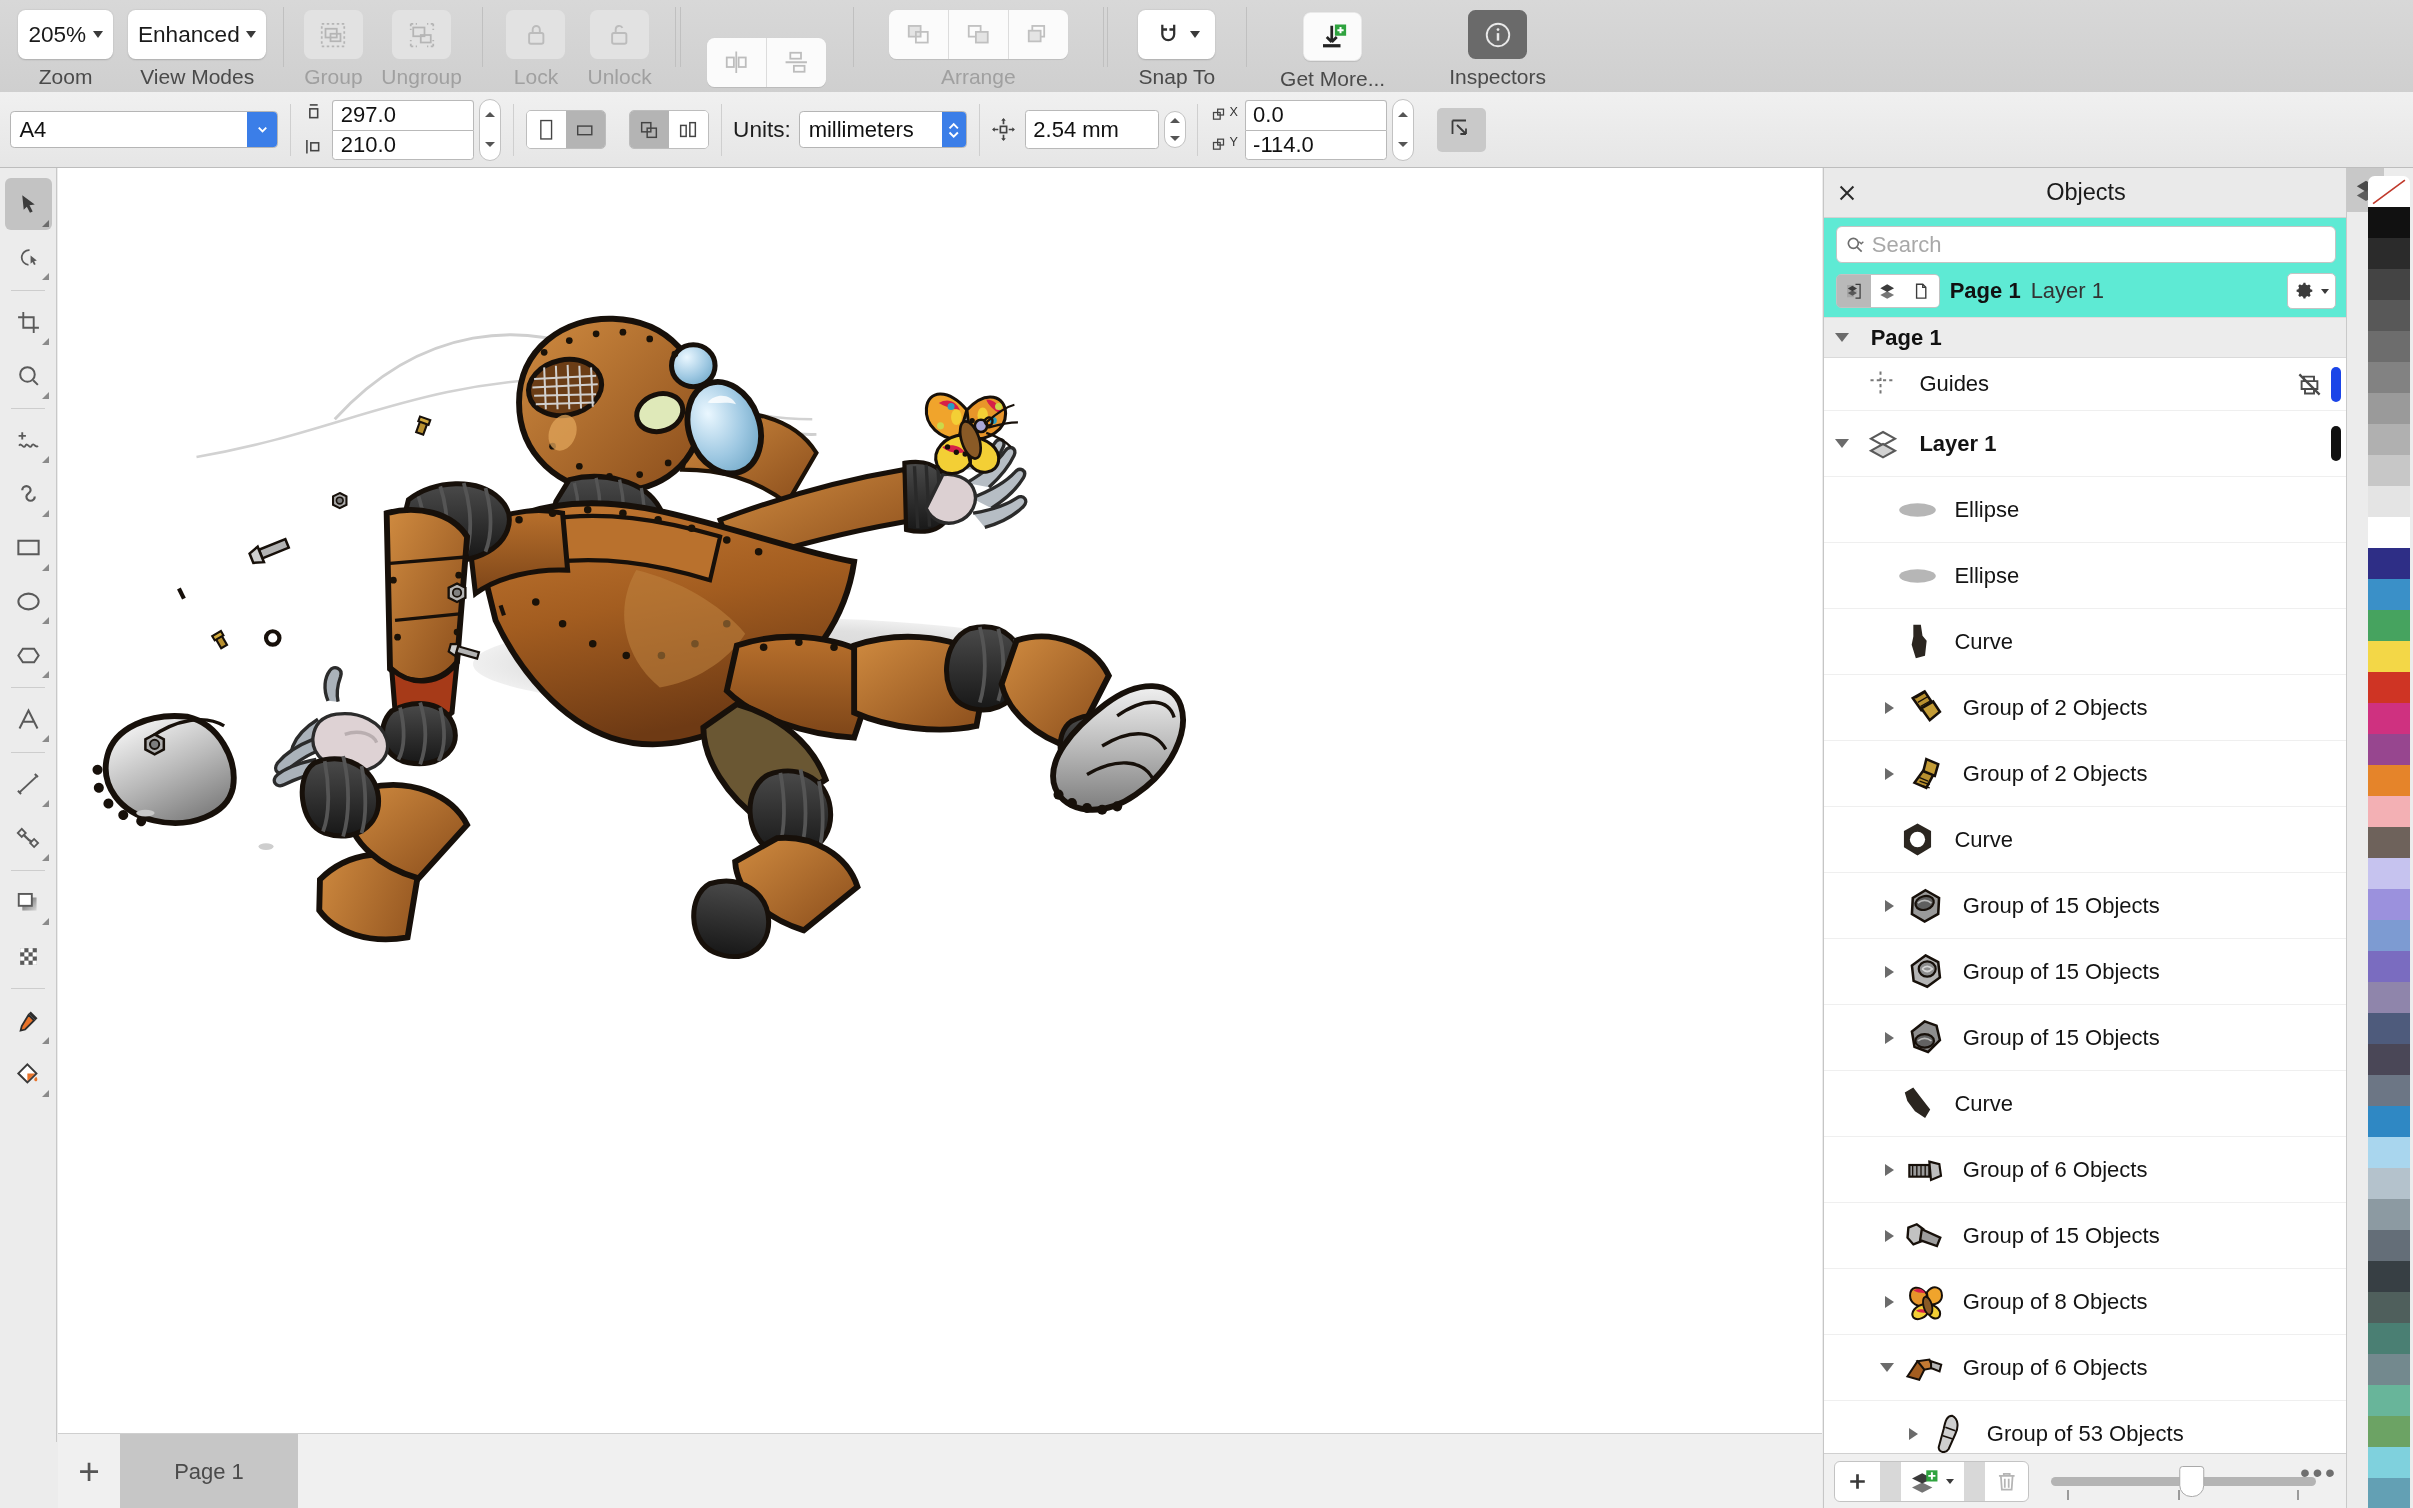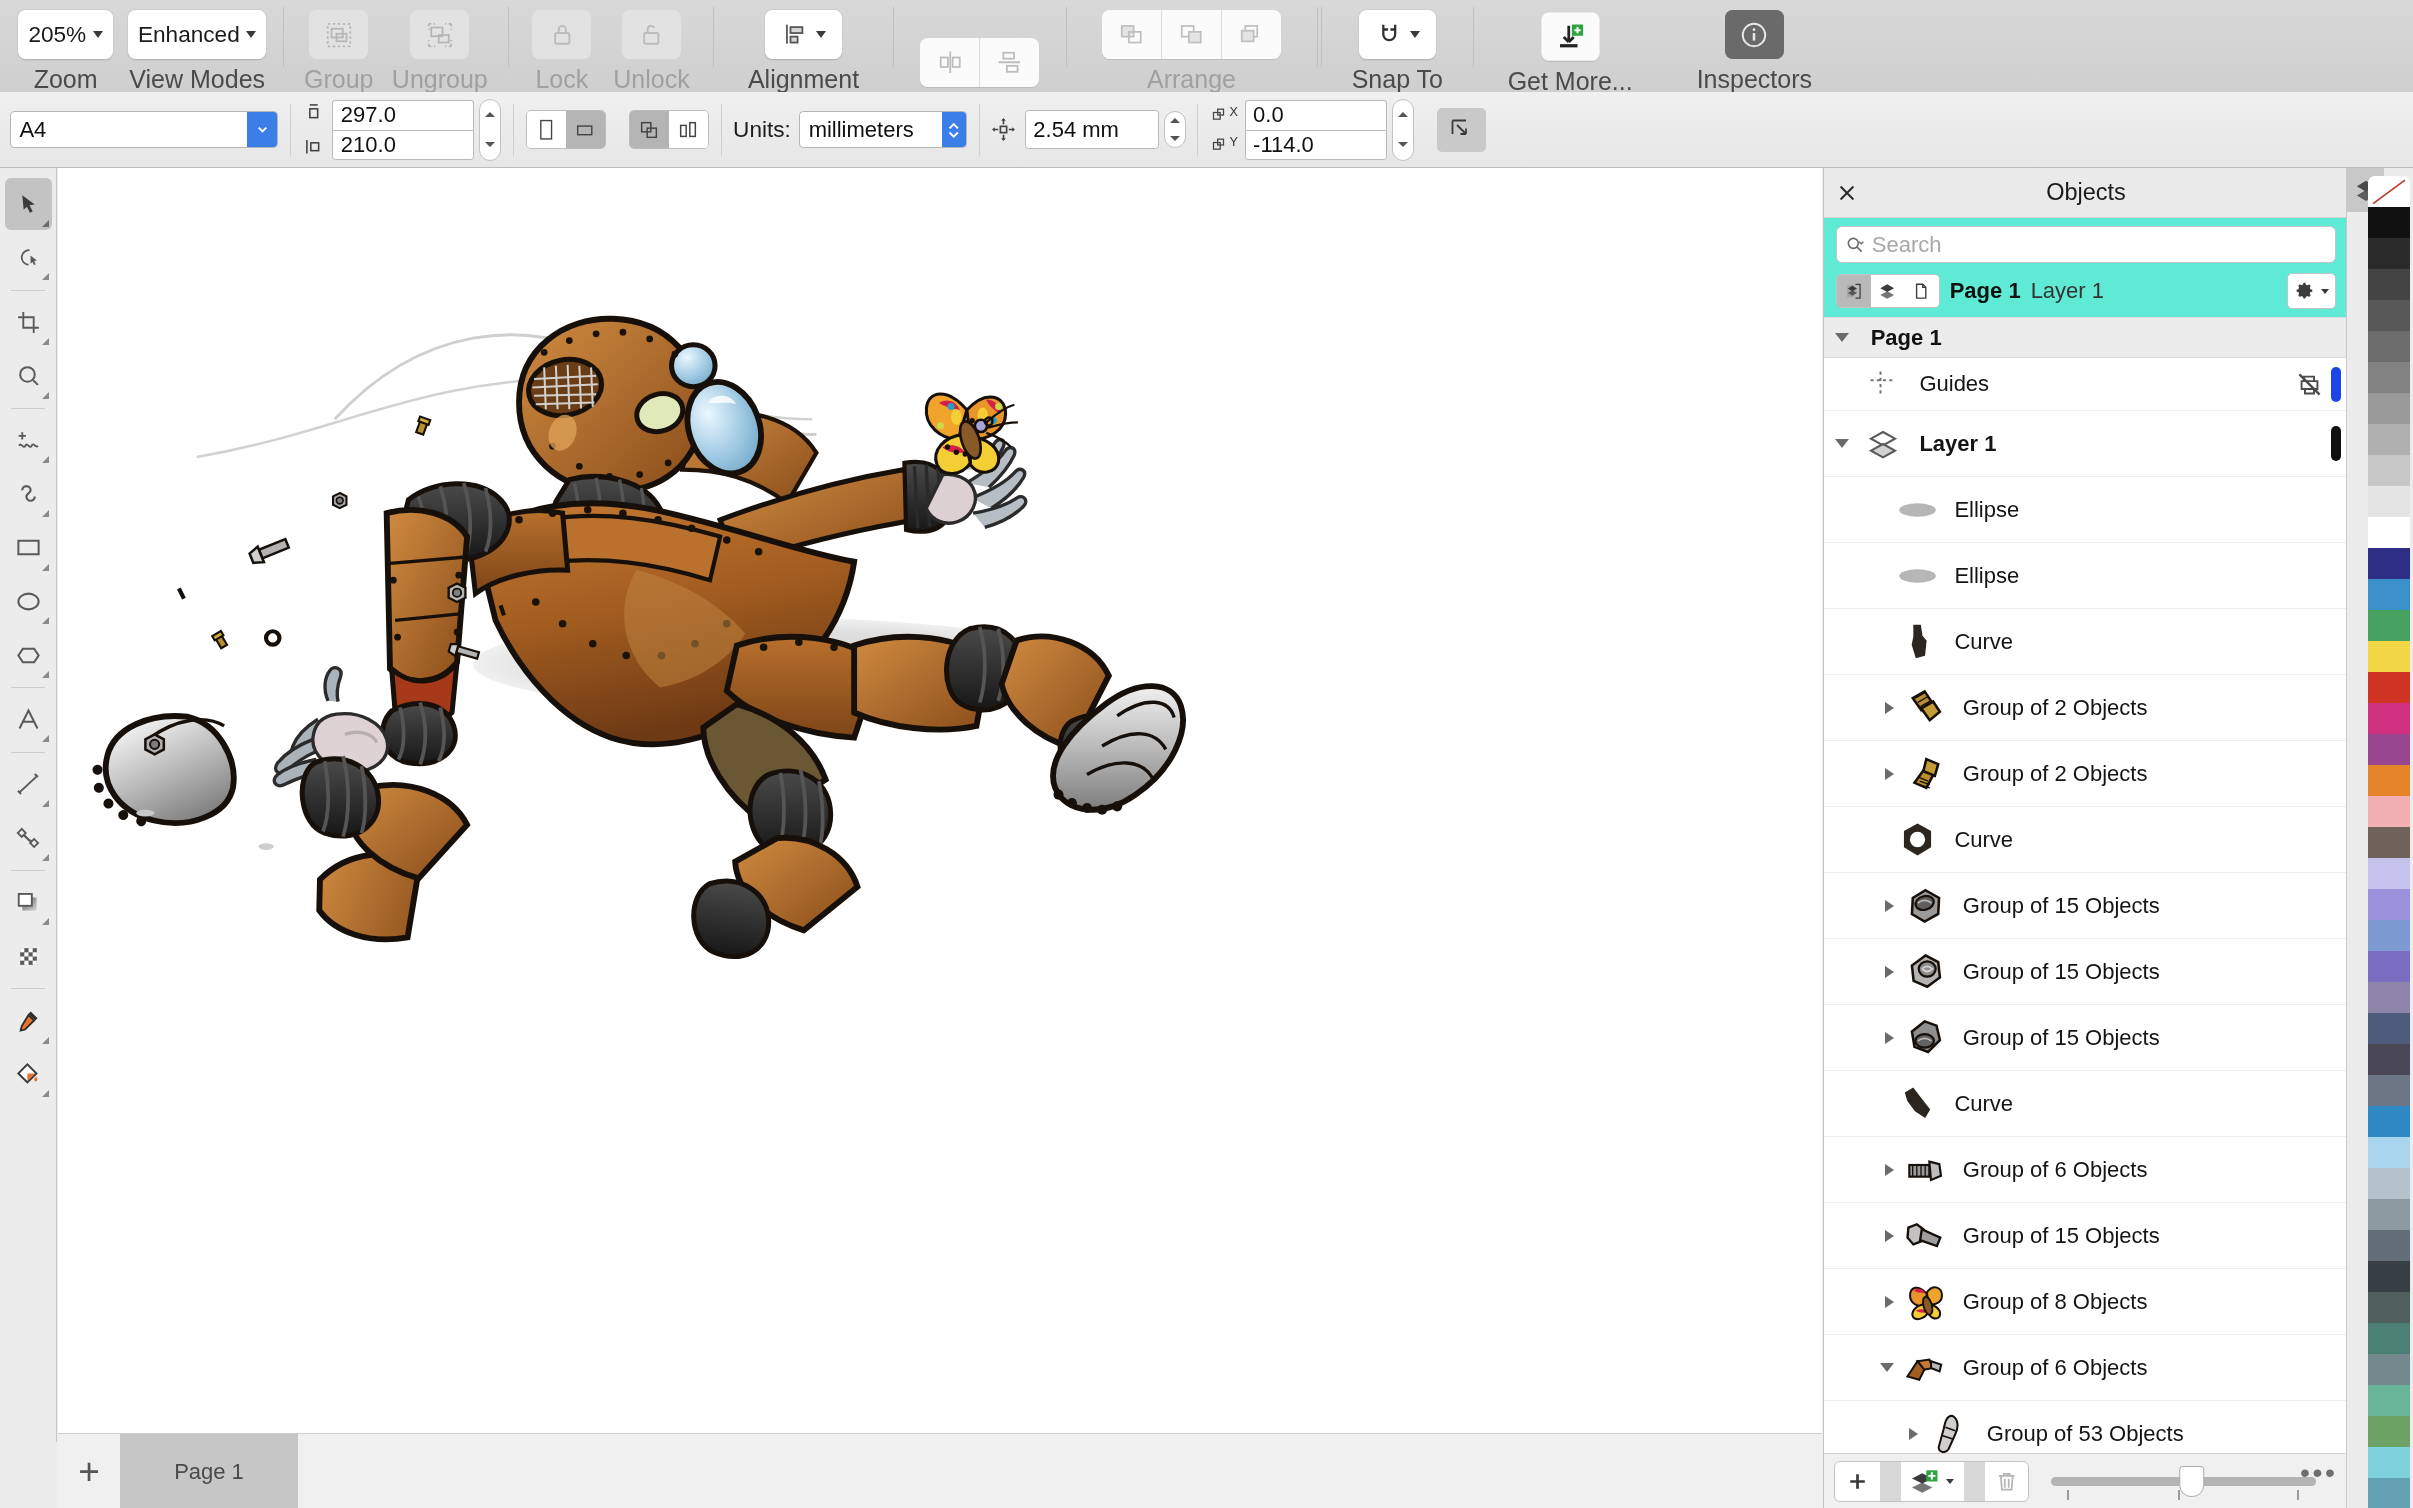--- a/index.html
+++ b/index.html
@@ -17,21 +17,21 @@
     position:absolute;left:0;top:0;width:2413px;height:92px;
     background:linear-gradient(#d8d8d8,#cfcfcf);
     border-bottom:0.8px solid #b0b0b0;
     display:flex;align-items:flex-start;
   }
   .rgroup{
     height:92px;display:flex;flex-direction:column;align-items:center;
     justify-content:flex-start;padding-top:10px;position:relative;
   }
   .rgroup .glabel{
-    font-size:25px;color:#4a4a4a;margin-top:5.9px;white-space:nowrap;
+    font-size:21px;color:#4a4a4a;margin-top:5.9px;white-space:nowrap;
   }
   .rgroup.disabled .glabel{color:#a0a0a0;}
   .rbtn{
     width:59px;height:49px;border-radius:7.5px;background:#fbfbfb;
     border:0.8px solid rgba(0,0,0,0.07);
     display:flex;align-items:center;justify-content:center;
     box-shadow:0 0.8px 0.8px rgba(0,0,0,0.10);
     box-sizing:border-box;
   }
   .rbtn.ghost{background:#e2e2e2;box-shadow:none;border-color:transparent;}
@@ -270,31 +270,20 @@
         <svg width="28.5" height="28.5" viewBox="0 0 24 24" fill="none" stroke="#bcbcbc" stroke-width="1.6">
           <rect x="6" y="11" width="12" height="9" rx="1.5"></rect>
             <path d="M9 11V8a3 3 0 015.7-1.3"></path>
         </svg>
       </div>
       <div class="glabel">Unlock</div>
     </div>
 
     <div class="rsep"></div>
 
-    <div class="rgroup" style="padding:10px 32px 0 32px;">
-      <div class="pop" style="min-width:77px;">
-        <svg width="28.5" height="28.5" viewBox="0 0 24 24" fill="none" stroke="#555" stroke-width="1.5">
-          <path d="M5 4v16"></path>
-            <rect x="8" y="6" width="10" height="5" fill="#d6d6d6"></rect>
-            <rect x="8" y="14" width="6" height="5" fill="#d6d6d6"></rect>
-        </svg>
-        <span class="chev"></span>
-      </div>
-      <div class="glabel">Alignment</div>
-    </div>
 
     <div class="rsep"></div>
 
     <div class="rgroup disabled" style="padding:10px 25px 0 25px;margin-top:28px;">
       <div class="segwrap">
         <div class="rbtn seg">
           <svg width="28.5" height="28.5" viewBox="0 0 24 24" fill="none" stroke="#bdbdbd" stroke-width="1.5">
             <path d="M12 3v18"></path>
               <rect x="4" y="8" width="6" height="8"></rect>
               <rect x="14" y="8" width="6" height="8"></rect>

